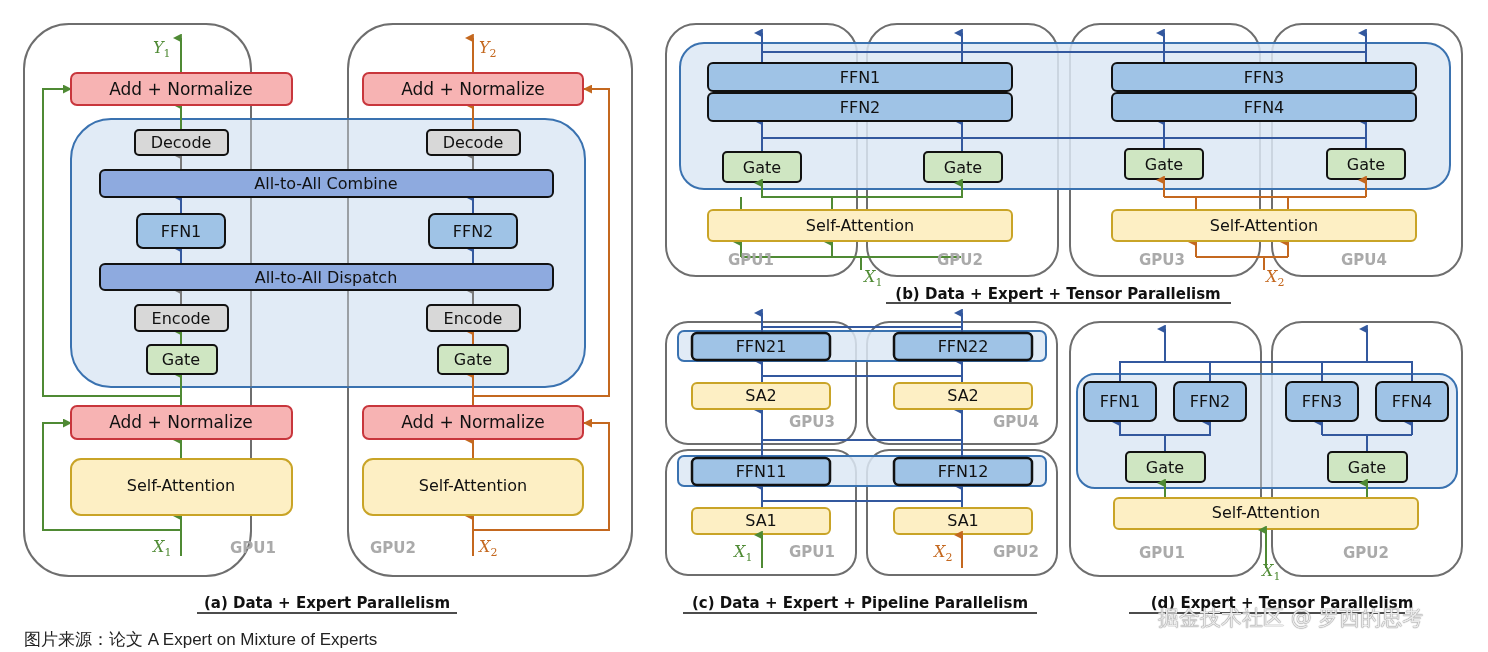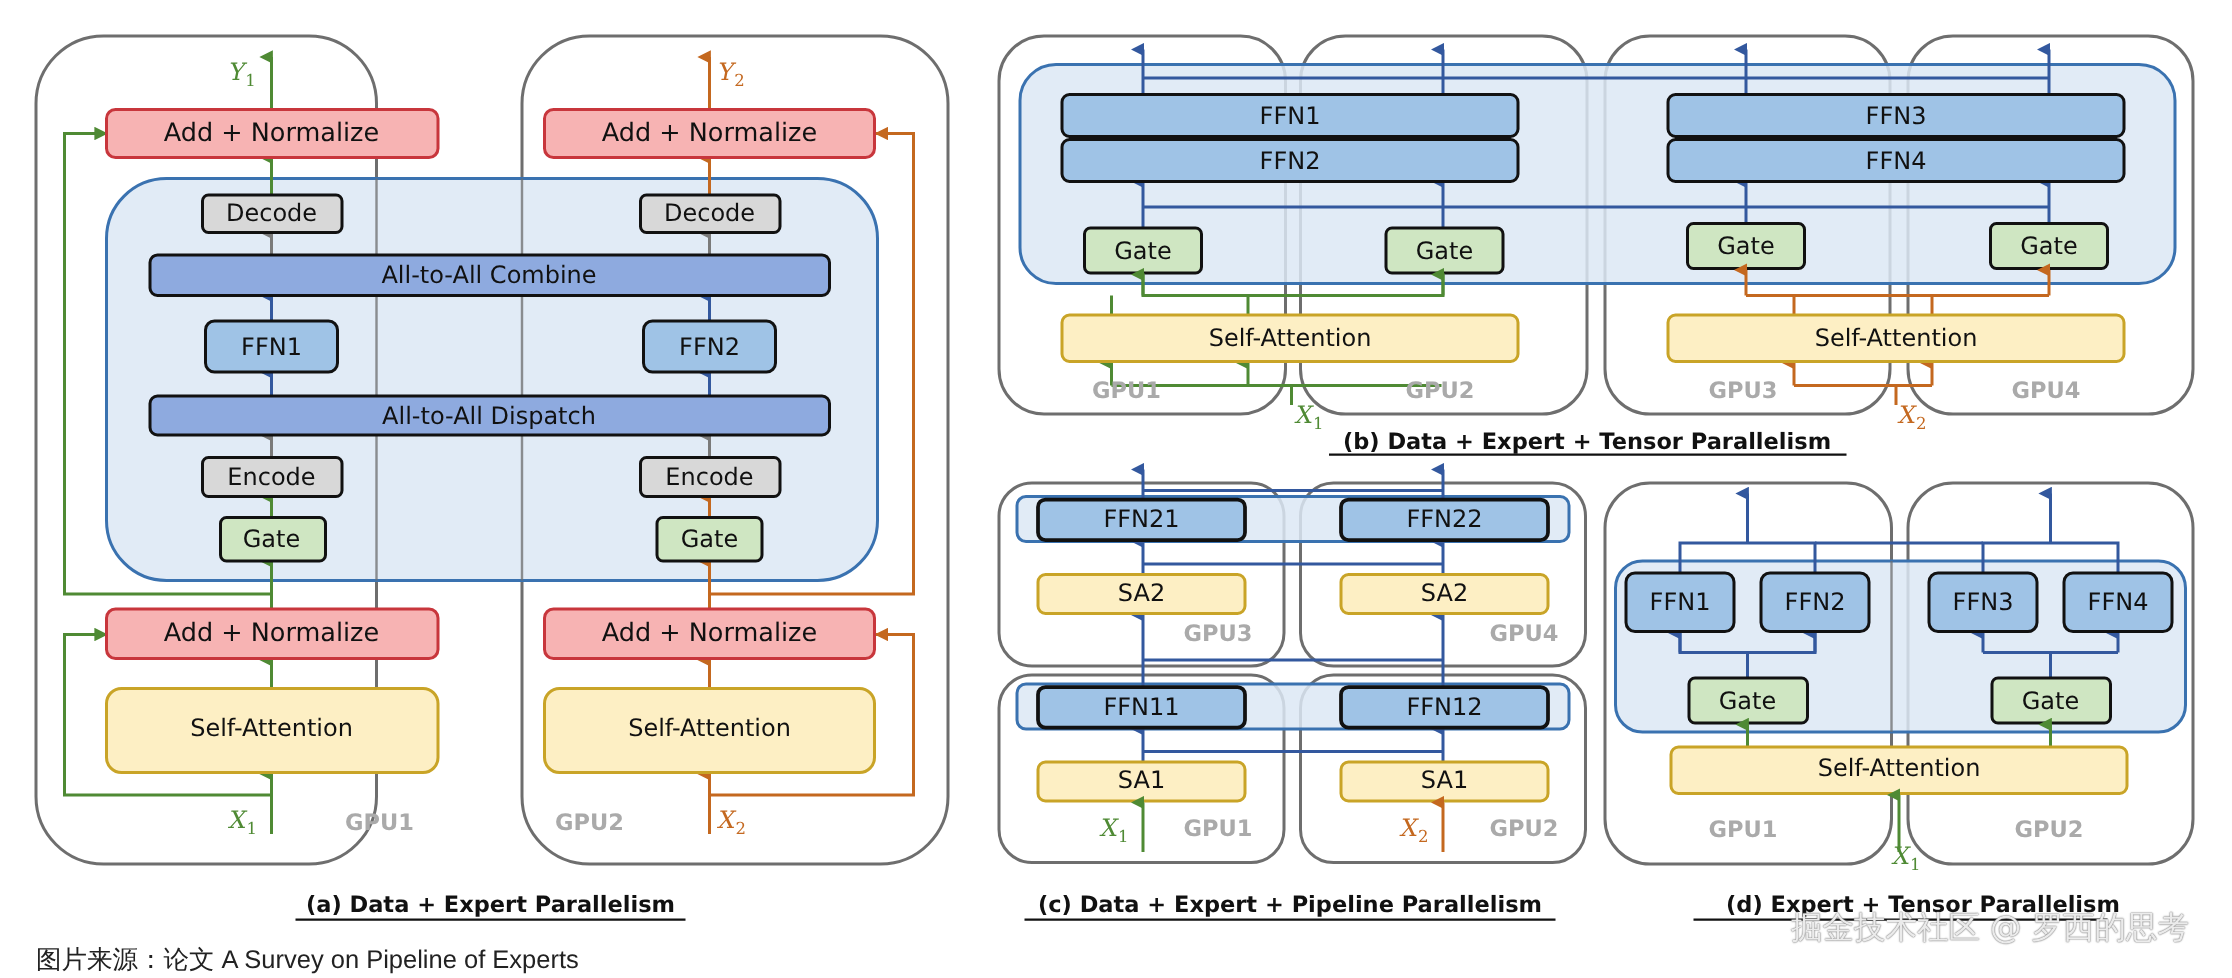--- a/index.html
+++ b/index.html
@@ -4,21 +4,21 @@
 <style>
   html,body{margin:0;padding:0;background:#fff;}
   body{width:1488px;height:652px;position:relative;overflow:hidden;font-family:"DejaVu Sans","Liberation Sans",sans-serif;}
   svg{position:absolute;left:0;top:0;}
   .lbl{font-family:"DejaVu Sans","Liberation Sans",sans-serif;fill:#111;text-anchor:middle;dominant-baseline:central;}
   .gpu{font-family:"DejaVu Sans","Liberation Sans",sans-serif;font-weight:bold;fill:#aaa;font-size:15px;dominant-baseline:central;}
   .cap{font-family:"DejaVu Sans","Liberation Sans",sans-serif;font-weight:bold;fill:#111;font-size:15px;text-anchor:middle;}
   .var{font-family:"DejaVu Serif","Liberation Serif",serif;font-style:italic;font-size:16px;}
   .sub{font-family:"DejaVu Serif","Liberation Serif",serif;font-size:11px;}
   #source{position:absolute;left:24px;top:628px;font-family:"Liberation Sans","DejaVu Sans",sans-serif;font-size:17px;color:#222;}
-  #watermark{position:absolute;left:1158px;top:604px;font-family:"DejaVu Sans",sans-serif;font-size:21px;color:rgba(255,255,255,0.85);text-shadow:0 0 1px #777,0 0 1px #777;margin-left:36px;}
+  #watermark{position:absolute;left:1158px;top:604px;font-family:"DejaVu Sans",sans-serif;font-size:21px;color:rgba(255,255,255,0.85);text-shadow:0 0 1px #777,0 0 1px #777;}
 </style>
 </head>
 <body>
 
 <svg width="1488" height="652" viewBox="0 0 1488 652">
   <defs>
     <marker id="ag" viewBox="0 0 10 10" refX="5" refY="9" markerWidth="9" markerHeight="9" orient="auto-start-reverse" markerUnits="userSpaceOnUse">
         <path d="M0,10 L5,0 L10,10 z" fill="#4f8a34"></path>
       </marker>
     <marker id="ao" viewBox="0 0 10 10" refX="5" refY="9" markerWidth="9" markerHeight="9" orient="auto-start-reverse" markerUnits="userSpaceOnUse">
@@ -368,14 +368,14 @@
     <text x="1262" y="576" fill="#4f8a34"><tspan class="var">X</tspan><tspan class="sub" dy="4">1</tspan></text>
 
     <text class="gpu" x="1139" y="553">GPU1</text>
     <text class="gpu" x="1343" y="553">GPU2</text>
 
     <text class="cap" x="1282" y="608">(d) Expert + Tensor Parallelism</text>
     <line x1="1129" y1="613" x2="1405" y2="613" stroke="#111" stroke-width="1.5"></line>
   </g>
 </svg>
 
-<div id="source">图片来源：论文 A Survey on Pipeline of Experts</div>
+<div id="source">图片来源：论文 A Expert on Mixture of Experts</div>
 <div id="watermark">掘金技术社区 @ 罗西的思考</div>
 
 </body></html>

